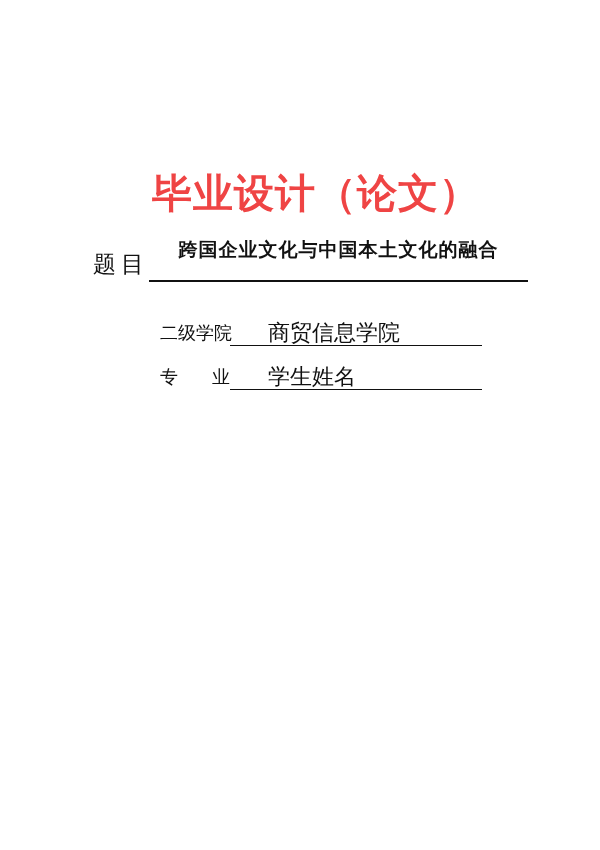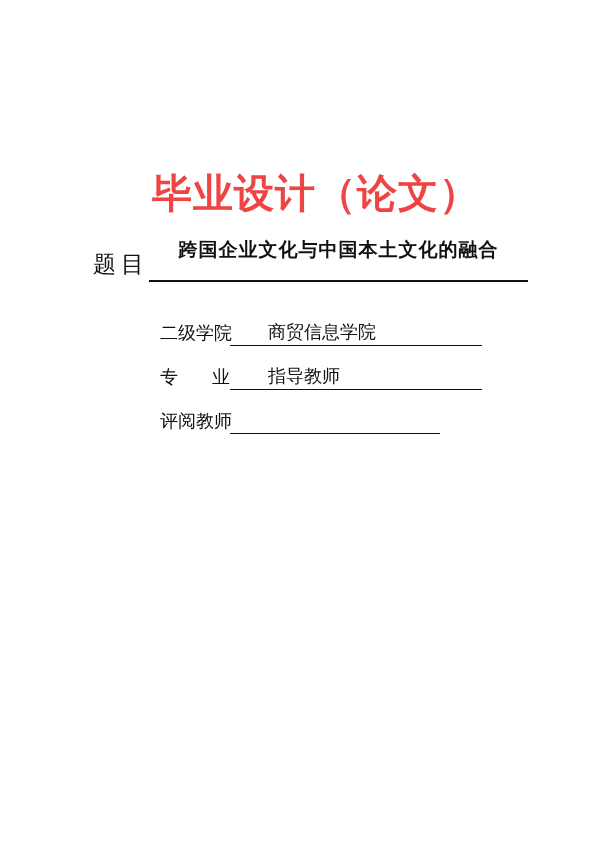--- a/index.html
+++ b/index.html
@@ -95,21 +95,21 @@
   .f-line {
     border-bottom: 1.5px solid #111111;
     height: 28px;
     display: flex;
     align-items: flex-end;
   }
   .f-line.fill { flex: 1; }
   .f-value {
     padding-left: 38px;
     white-space: nowrap;
-    font-size: 18px;
+    font-size: 22px;
     line-height: 25px;
   }
   .w118 { width: 118px; }
   .w32  { width: 32px; }
   .w185 { width: 185px; }
   .w210 { width: 210px; }
   .w50  { width: 50px; }
 </style>
 </head>
 <body>
@@ -128,29 +128,23 @@
     <div class="field-row">
       <span class="f-label">二级学院</span>
       <span class="f-line fill">
           <span class="f-value">商贸信息学院</span>
         </span>
     </div>
 
     <div class="field-row">
       <span class="f-label">专　业</span>
       <span class="f-line fill">
-          <span class="f-value">指导教师</span>
+          <span class="f-value">学生姓名</span>
         </span>
     </div>
 
 
 
 
-    <div class="field-row">
-      <span class="f-label">评阅教师</span>
-      <span class="f-line w210">
-          <span class="f-value" style="padding-left:0"></span>
-        </span>
-    </div>
 
 
   </div>
 </div>
 
 </body></html>

